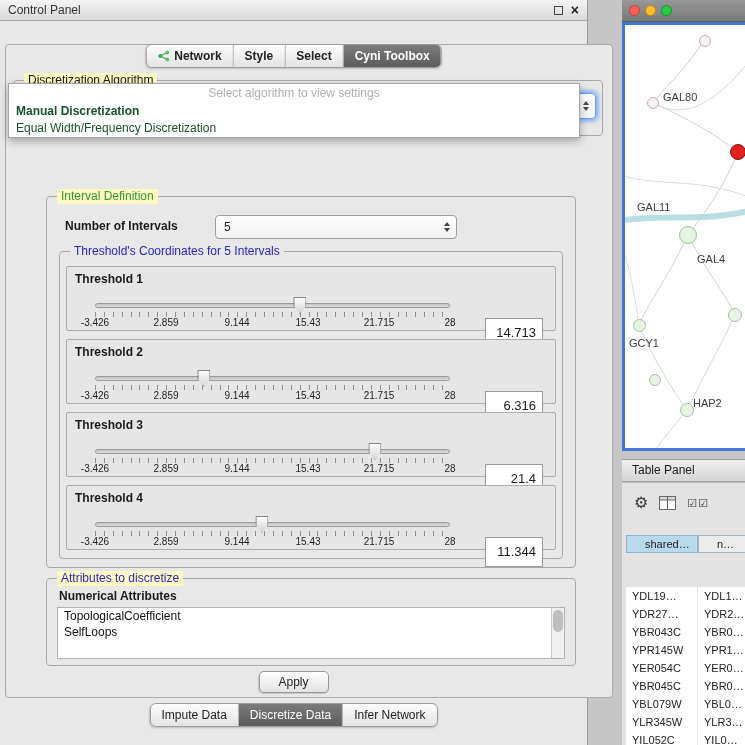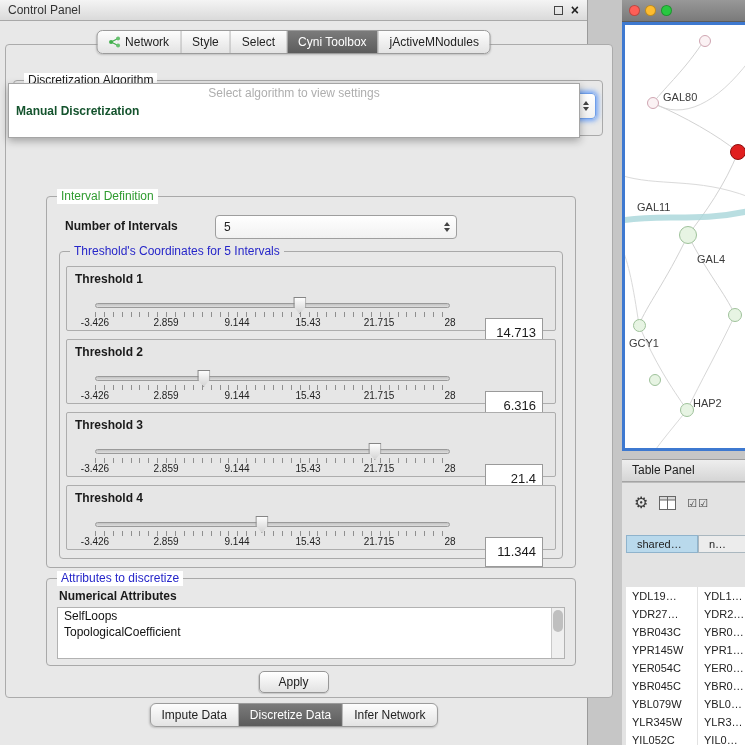--- a/index.html
+++ b/index.html
@@ -31,36 +31,36 @@
     border:1px solid #ababab; border-radius:4px; background:#e8e8e8;
   }
 
   
   .tabbar {
     position:absolute; left:50%; transform:translateX(-50%);
     display:flex; border:1px solid #9b9b9b; border-radius:6px; overflow:hidden;
     background:linear-gradient(#fdfdfd,#e3e3e3);
     box-shadow:0 1px 2px rgba(0,0,0,.18); z-index:5; white-space:nowrap;
   }
-  .top-tabs { top:30px; }
+  .top-tabs { top:44px;font-weight:bold; }
   .bottom-tabs { top:703px; }
   .tab {
     padding:4px 11px; font-size:12px; color:#222;
     border-right:1px solid #b5b5b5; display:flex; align-items:center; gap:5px;
     cursor:default;
   }
   .tab:last-child { border-right:none; }
   .tab.selected { background:linear-gradient(#7b7b7b,#5c5c5c); color:#fff; }
 
   
   .fieldset {
     position:absolute; border:1px solid #a9a9a9; border-radius:4px;
   }
   .fieldset > .legend {
-    position:absolute; top:-8px; left:10px; background:#ffffff;
+    position:absolute; top:-8px; left:10px; background:#fef9c3;
     padding:0 4px; font-size:12px; line-height:15px;
   }
   .legend.green { color:#2f9b2f; }
   .legend.blue { color:#2626c9; }
 
   
   .combo {
     position:absolute; height:24px; line-height:22px;
     background:linear-gradient(#ffffff,#f1f1f1);
     border:1px solid #9e9e9e; border-radius:4px;
@@ -171,21 +171,21 @@
   }
   #table-window {
     position:absolute; left:622px; top:482px; width:123px; height:263px;
     background:#e3e3e3; border-top:1px solid #bcbcbc;
   }
   .tp-toolbar { position:absolute; left:0; top:6px; right:0; height:28px; display:flex; align-items:center; gap:11px; padding-left:12px; }
   .gear { font-size:16px; color:#3a3a3a; line-height:1; }
   .chk { font-size:11px; color:#3a3a3a; line-height:1; letter-spacing:1px; }
   .tp-header { position:absolute; left:4px; top:52px; right:0; height:18px; display:flex; }
   .tp-hcell {
-    font-size:11px; line-height:17px; padding-left:10px;
+    font-size:11px; line-height:17px; padding-left:18px;
     border:1px solid #aab7bf; border-right:none; background:#ececec; color:#222;
     overflow:hidden; white-space:nowrap;
   }
   .tp-hcell.sel { background:#b9d9ec; border-color:#8fb3cc; }
   .tp-rows { position:absolute; left:4px; top:70px; right:0; bottom:0; background:#fff; overflow:hidden;margin-top:34px; }
   .trow { display:flex; height:18px; }
   .tcell {
     font-size:11px; line-height:18px; padding-left:6px; color:#222;
     overflow:hidden; white-space:nowrap;
   }
@@ -221,38 +221,36 @@
       </div>
       <div class="tab">
         <span>Style</span>
       </div>
       <div class="tab">
         <span>Select</span>
       </div>
       <div class="tab selected">
         <span>Cyni Toolbox</span>
       </div>
-      <div class="tab">
-        <span>jActiveMNodules</span>
-      </div>
     </nav>
 
     <div class="fieldset" style="left:13px; top:80px; width:590px; height:56px;">
       <span class="legend">Discretization Algorithm</span>
       <div class="combo focus" style="left:6px; right:6px; top:12px; height:26px;">
         <span class="spin">
             <span class="tri-up"></span>
             <span class="tri-dn"></span>
           </span>
       </div>
     </div>
 
     <div class="algo-popup">
       <div class="algo-hint">Select algorithm to view settings</div>
       <div class="algo-opt bold">Manual Discretization</div>
+      <div class="algo-opt">Equal Width/Frequency Discretization</div>
     </div>
 
 
     <div class="fieldset" style="left:46px; top:196px; width:530px; height:372px;">
       <span class="legend green">Interval Definition</span>
 
       <div style="position:absolute; left:18px; top:22px; font-weight:bold;">Number of Intervals</div>
       <div class="combo" style="left:168px; top:18px; width:242px;">
         <span>5</span>
         <span class="spin">
@@ -331,22 +329,22 @@
           </div>
           <div class="valbox">11.344</div>
         </div>
       </div>
     </div>
 
     <div class="fieldset" style="left:46px; top:578px; width:530px; height:88px;">
       <span class="legend blue">Attributes to discretize</span>
       <div class="attr-header">Numerical Attributes</div>
       <div class="attr-list">
+        <div class="attr-item">TopologicalCoefficient</div>
         <div class="attr-item">SelfLoops</div>
-        <div class="attr-item">TopologicalCoefficient</div>
         <div class="attr-scroll">
           <div class="attr-thumb"></div>
         </div>
       </div>
     </div>
 
     <button class="apply-btn">Apply</button>
 
     <nav class="tabbar bottom-tabs">
       <div class="tab">

